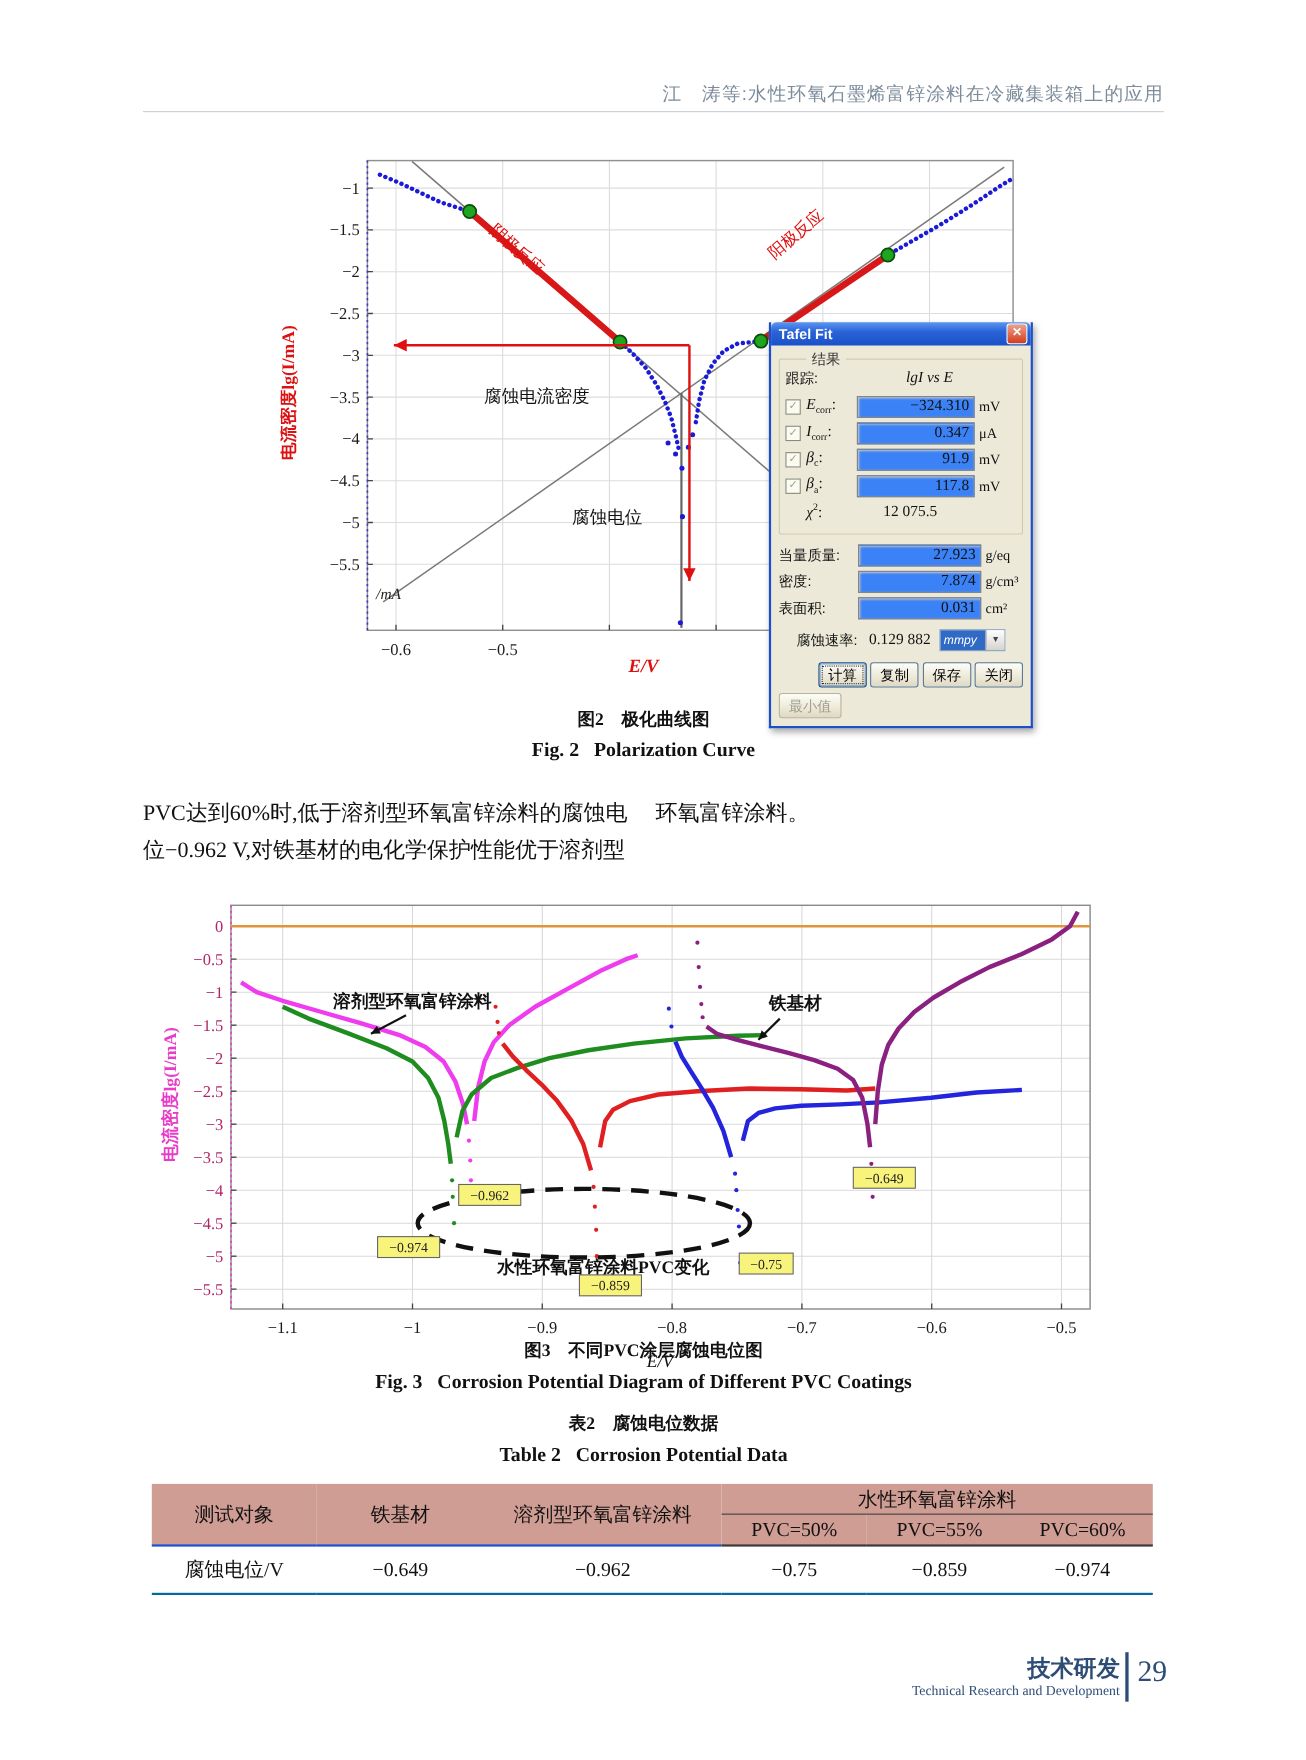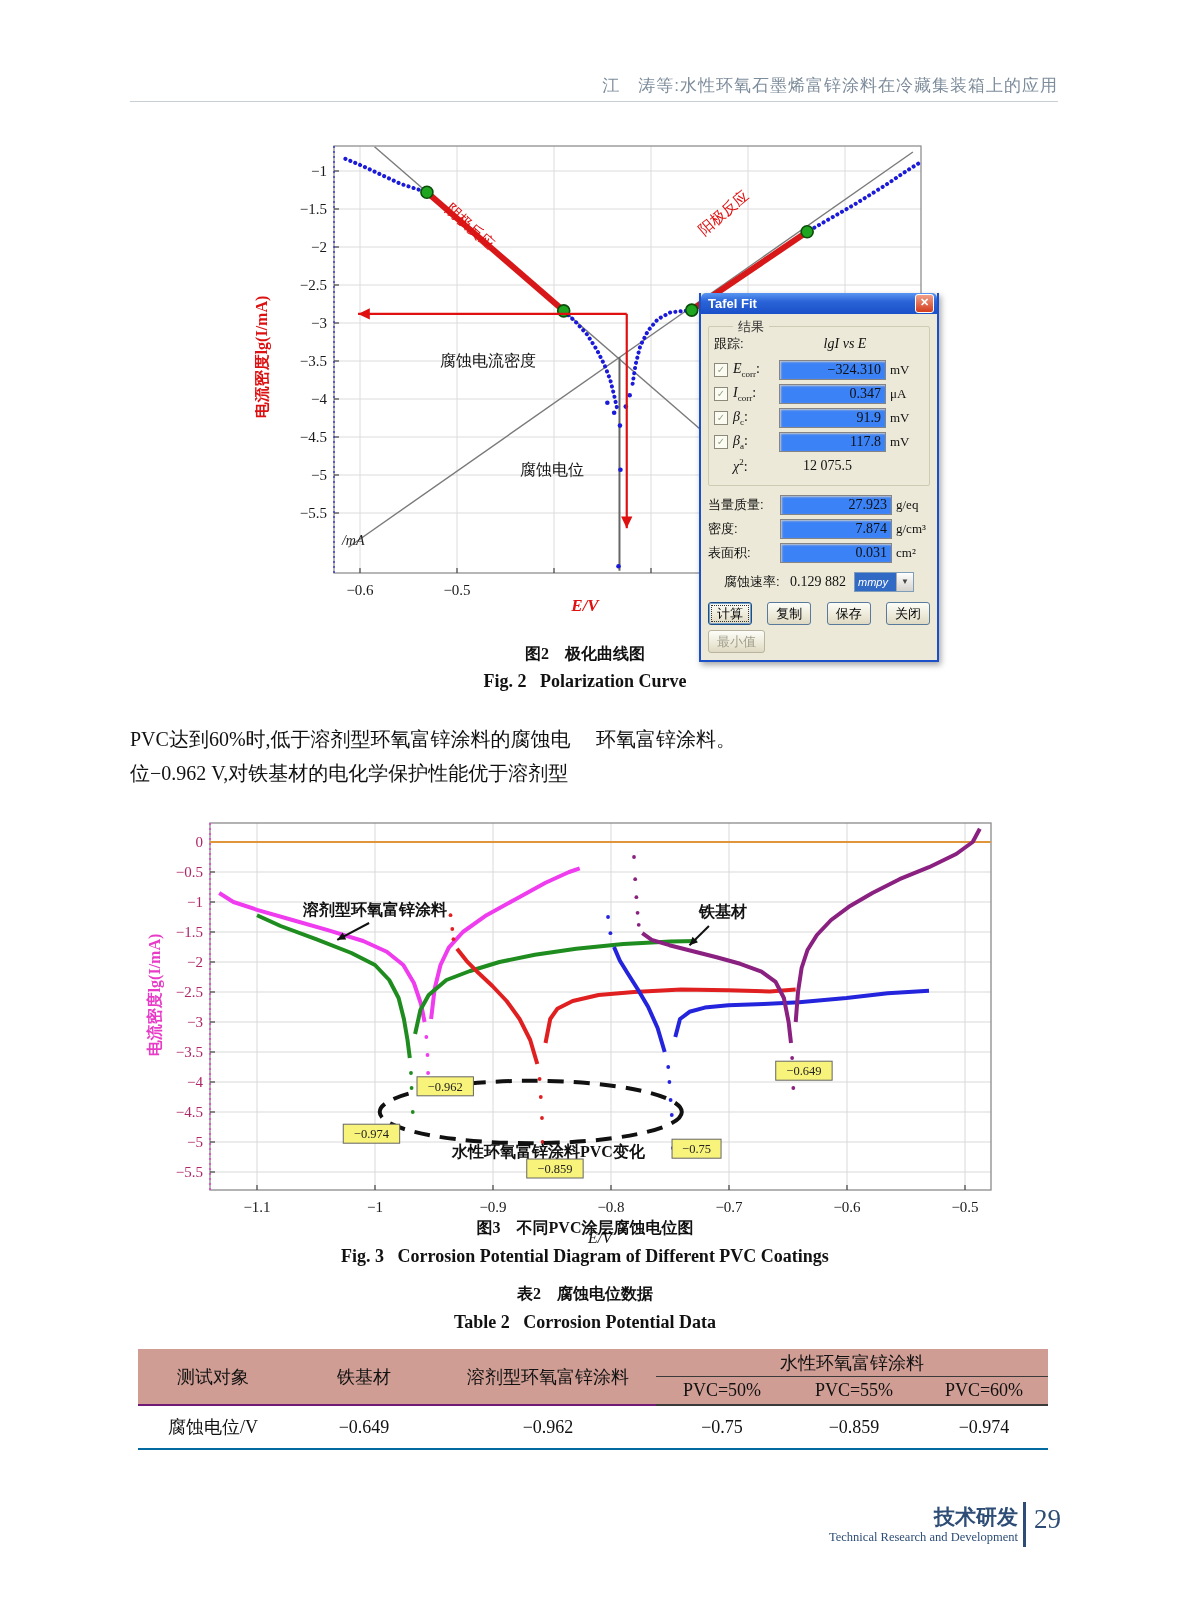--- a/index.html
+++ b/index.html
@@ -47,28 +47,28 @@
   #raterow{display:flex;align-items:center;margin:9px 0 2px 16px;}
   #raterow .tl{width:66px;font-size:13px;}
   #raterow .rv{font-family:"Liberation Serif",serif;font-size:14px;margin-right:8px;}
   .dd{display:flex;border:1px solid #7f9db9;background:#fff;height:18px;width:58px;}
   .ddsel{flex:1;background:#316ac5;color:#fff;font-size:11px;line-height:18px;padding-left:3px;font-style:italic;}
   .ddbtn{width:16px;background:linear-gradient(180deg,#fefefe,#d6d3ce);border-left:1px solid #aaa;
        font-size:8px;line-height:18px;text-align:center;color:#444;}
   #dlg-btns{display:flex;justify-content:space-between;margin-top:10px;}
   .xpbtn{background:linear-gradient(180deg,#fdfdf8,#ece9d8 60%,#ded9c2);border:1px solid #5a7a9c;border-radius:3px;
        font-family:"Liberation Sans",sans-serif;font-size:13px;height:23px;padding:0 8px;cursor:pointer;}
-  .xpbtn.def{outline:1px dotted #333;outline-offset:-4px;border-color:#1b4f8a;box-shadow:0 0 0 1px #7aa0c4 inset;}
+  .xpbtn.def{outline:1px dotted #333;outline-offset:-4px;border-color:#1b4f8a;box-shadow:0 0 0 1px #7aa0c4 inset;margin-left:36px;}
   .xpbtn.dis{color:#a09e8a;border-color:#b8b4a0;cursor:default;}
   #dlg-min{margin-top:5px;}
   
   #tbl2{border-collapse:collapse;font-size:18px;}
   #tbl2 th,#tbl2 td{font-weight:normal;text-align:center;padding:0 4px;}
   #tbl2 thead th{background:#cf9d94;height:27px;}
-  #tbl2 th.rsp{border-bottom:2px solid #701a75;}
+  #tbl2 th.rsp{border-bottom:2px solid #1d4ed8;}
   #tbl2 th.grp-h{border-bottom:1.4px solid #3a3a3a;}
   #tbl2 th.sub{border-bottom:2px solid #3a3a3a;}
   #tbl2 tbody td{border-bottom:2px solid #0369a1;height:42px;}
   
   .foot{color:#2d4d76;}
 </style>
 </head>
 <body>
 
 <div id="page">

